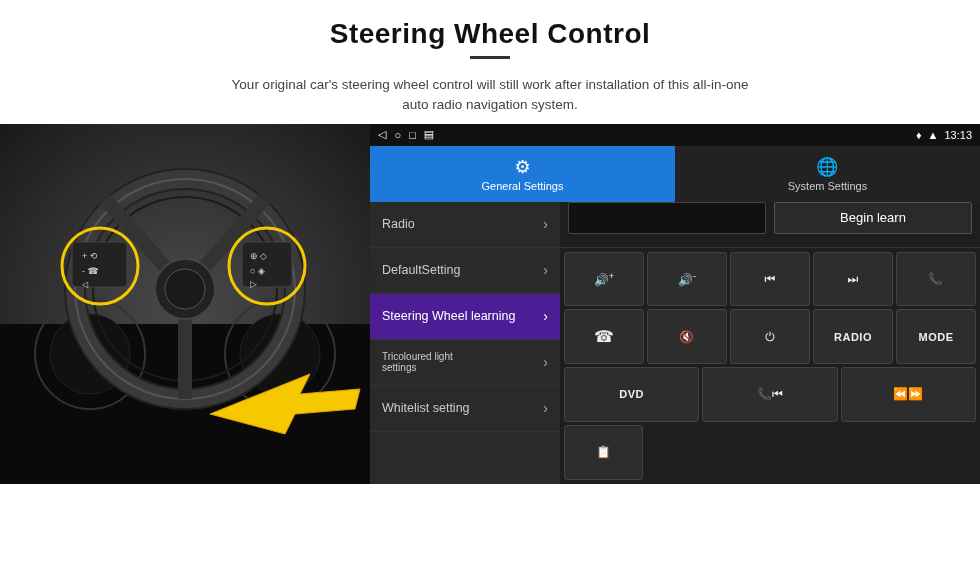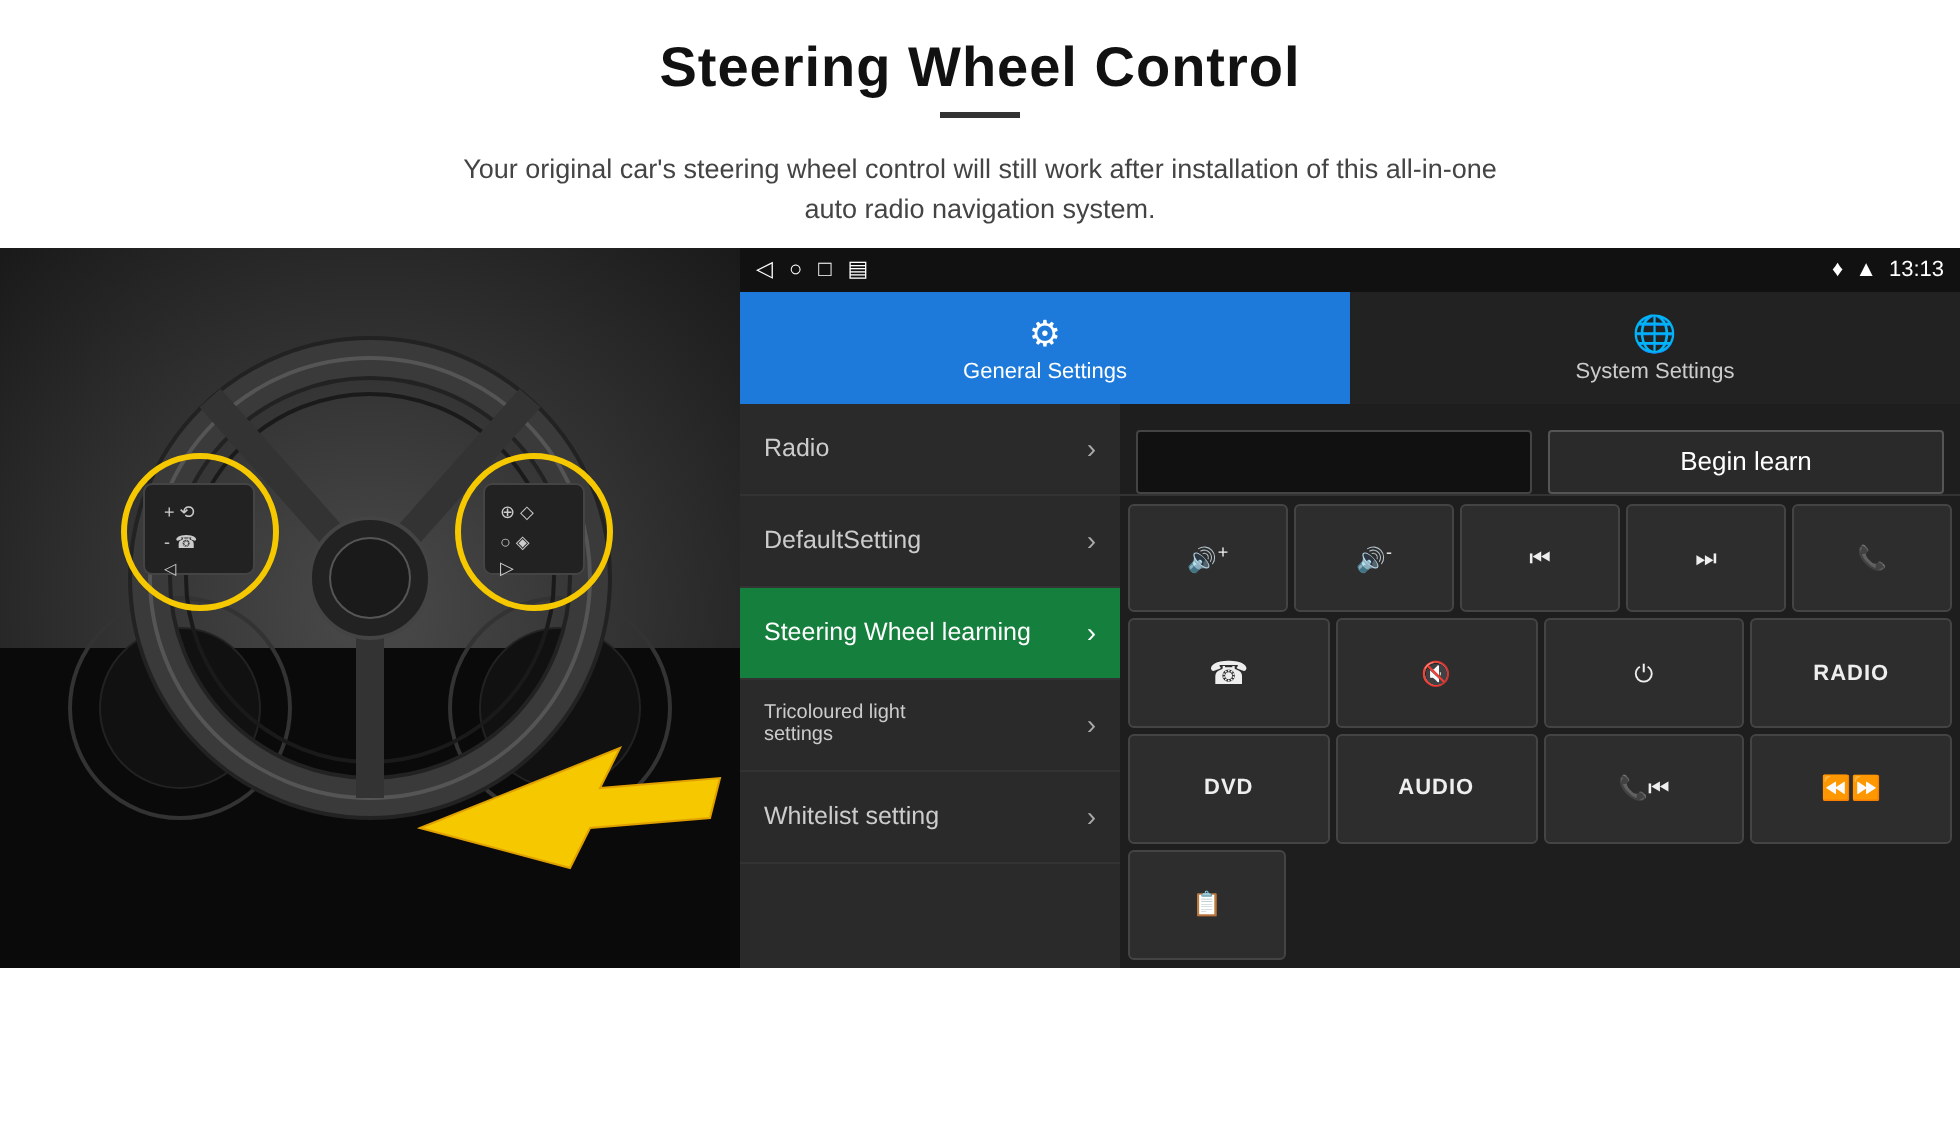--- a/index.html
+++ b/index.html
@@ -147,21 +147,21 @@
       align-items: center;
       padding: 0 12px;
       height: 46px;
       border-bottom: 1px solid #333;
       color: #ccc;
       font-size: 12.5px;
       cursor: pointer;
     }
 
     .menu-item.active {
-      background: #15803d;
+      background: #4c1d95;
       color: #fff;
     }
 
     .menu-arrow {
       color: #aaa;
       font-size: 14px;
     }
 
     .menu-item.active .menu-arrow {
       color: #fff;
@@ -171,21 +171,21 @@
     .right-panel {
       flex: 1;
       background: #1e1e1e;
       display: flex;
       flex-direction: column;
     }
 
     
     .top-row {
       display: flex;
-      align-items: flex-end;
+      align-items: flex-start;
       height: 46px;
       border-bottom: 1px solid #333;
       padding: 0 4px;
     }
 
     .empty-box {
       flex: 1;
       height: 32px;
       background: #111;
       border: 1px solid #444;
@@ -402,29 +402,29 @@
               </div>
               <div class="ctrl-btn">
                 <span>🔇</span>
               </div>
               <div class="ctrl-btn">
                 <span>⏻</span>
               </div>
               <div class="ctrl-btn text-btn">
                 <span>RADIO</span>
               </div>
+              <div class="ctrl-btn text-btn">
+                <span>MODE</span>
+              </div>
             </div>
 
             <div class="ctrl-row">
               <div class="ctrl-btn text-btn">
                 <span>DVD</span>
               </div>
-              <div class="ctrl-btn text-btn">
-                <span>AUDIO</span>
-              </div>
               <div class="ctrl-btn">
                 <span style="font-size:12px">📞⏮</span>
               </div>
               <div class="ctrl-btn">
                 <span>⏪⏩</span>
               </div>
             </div>
 
             <div class="ctrl-row">
               <div class="ctrl-btn" style="flex:0 0 calc(20% - 3px)">

